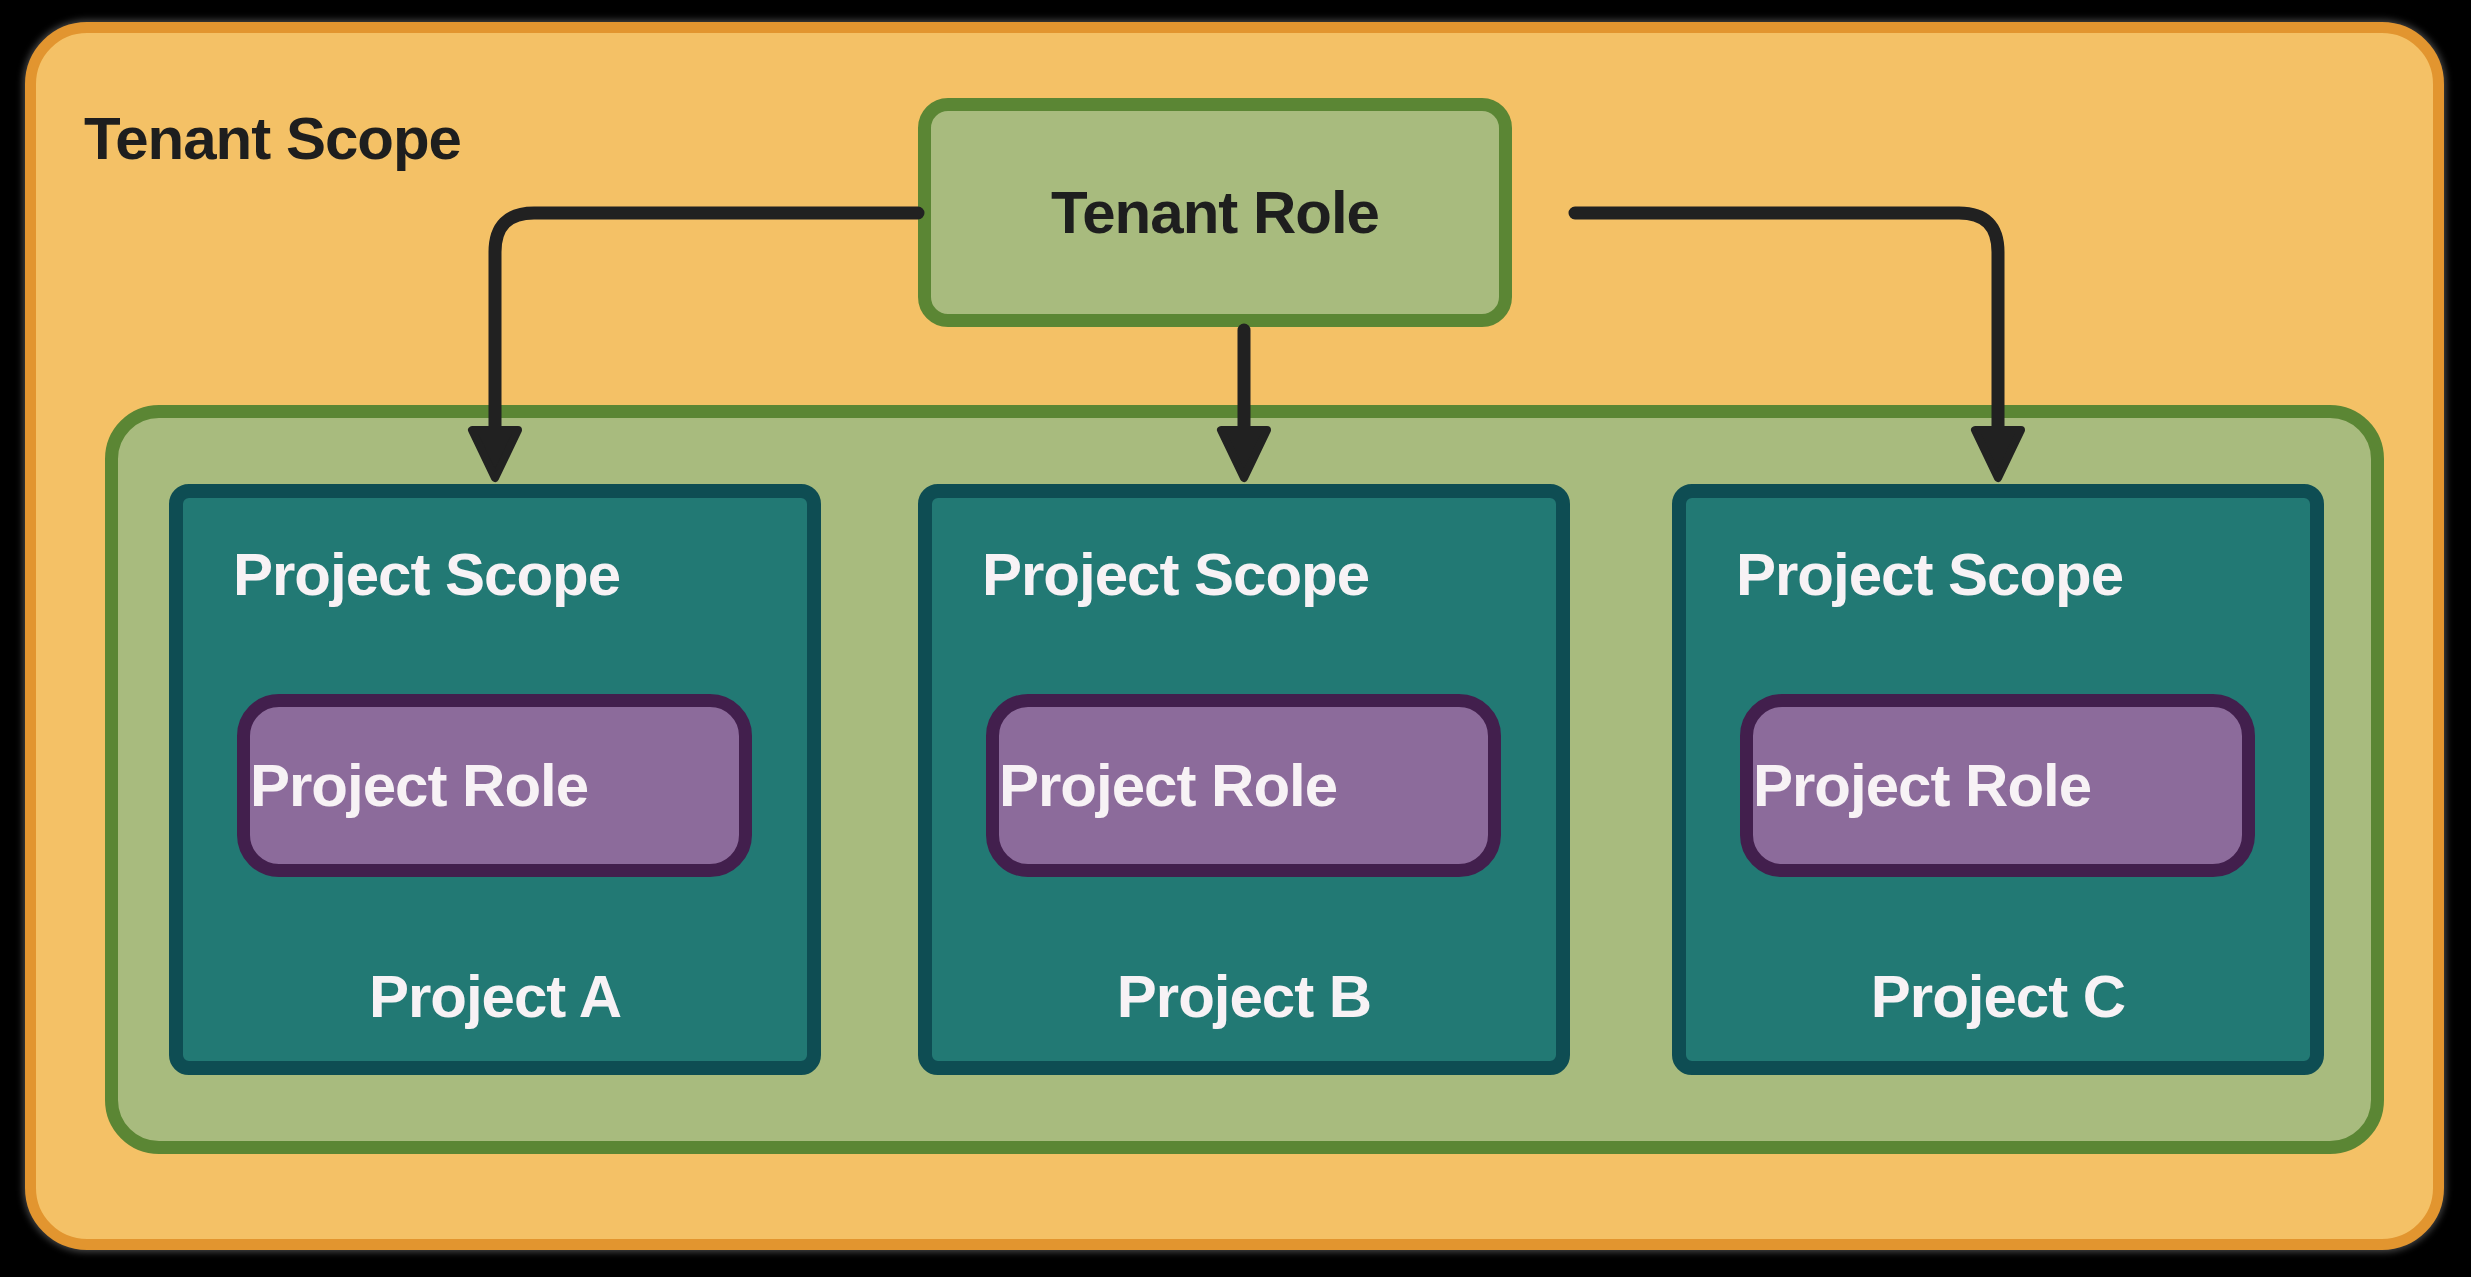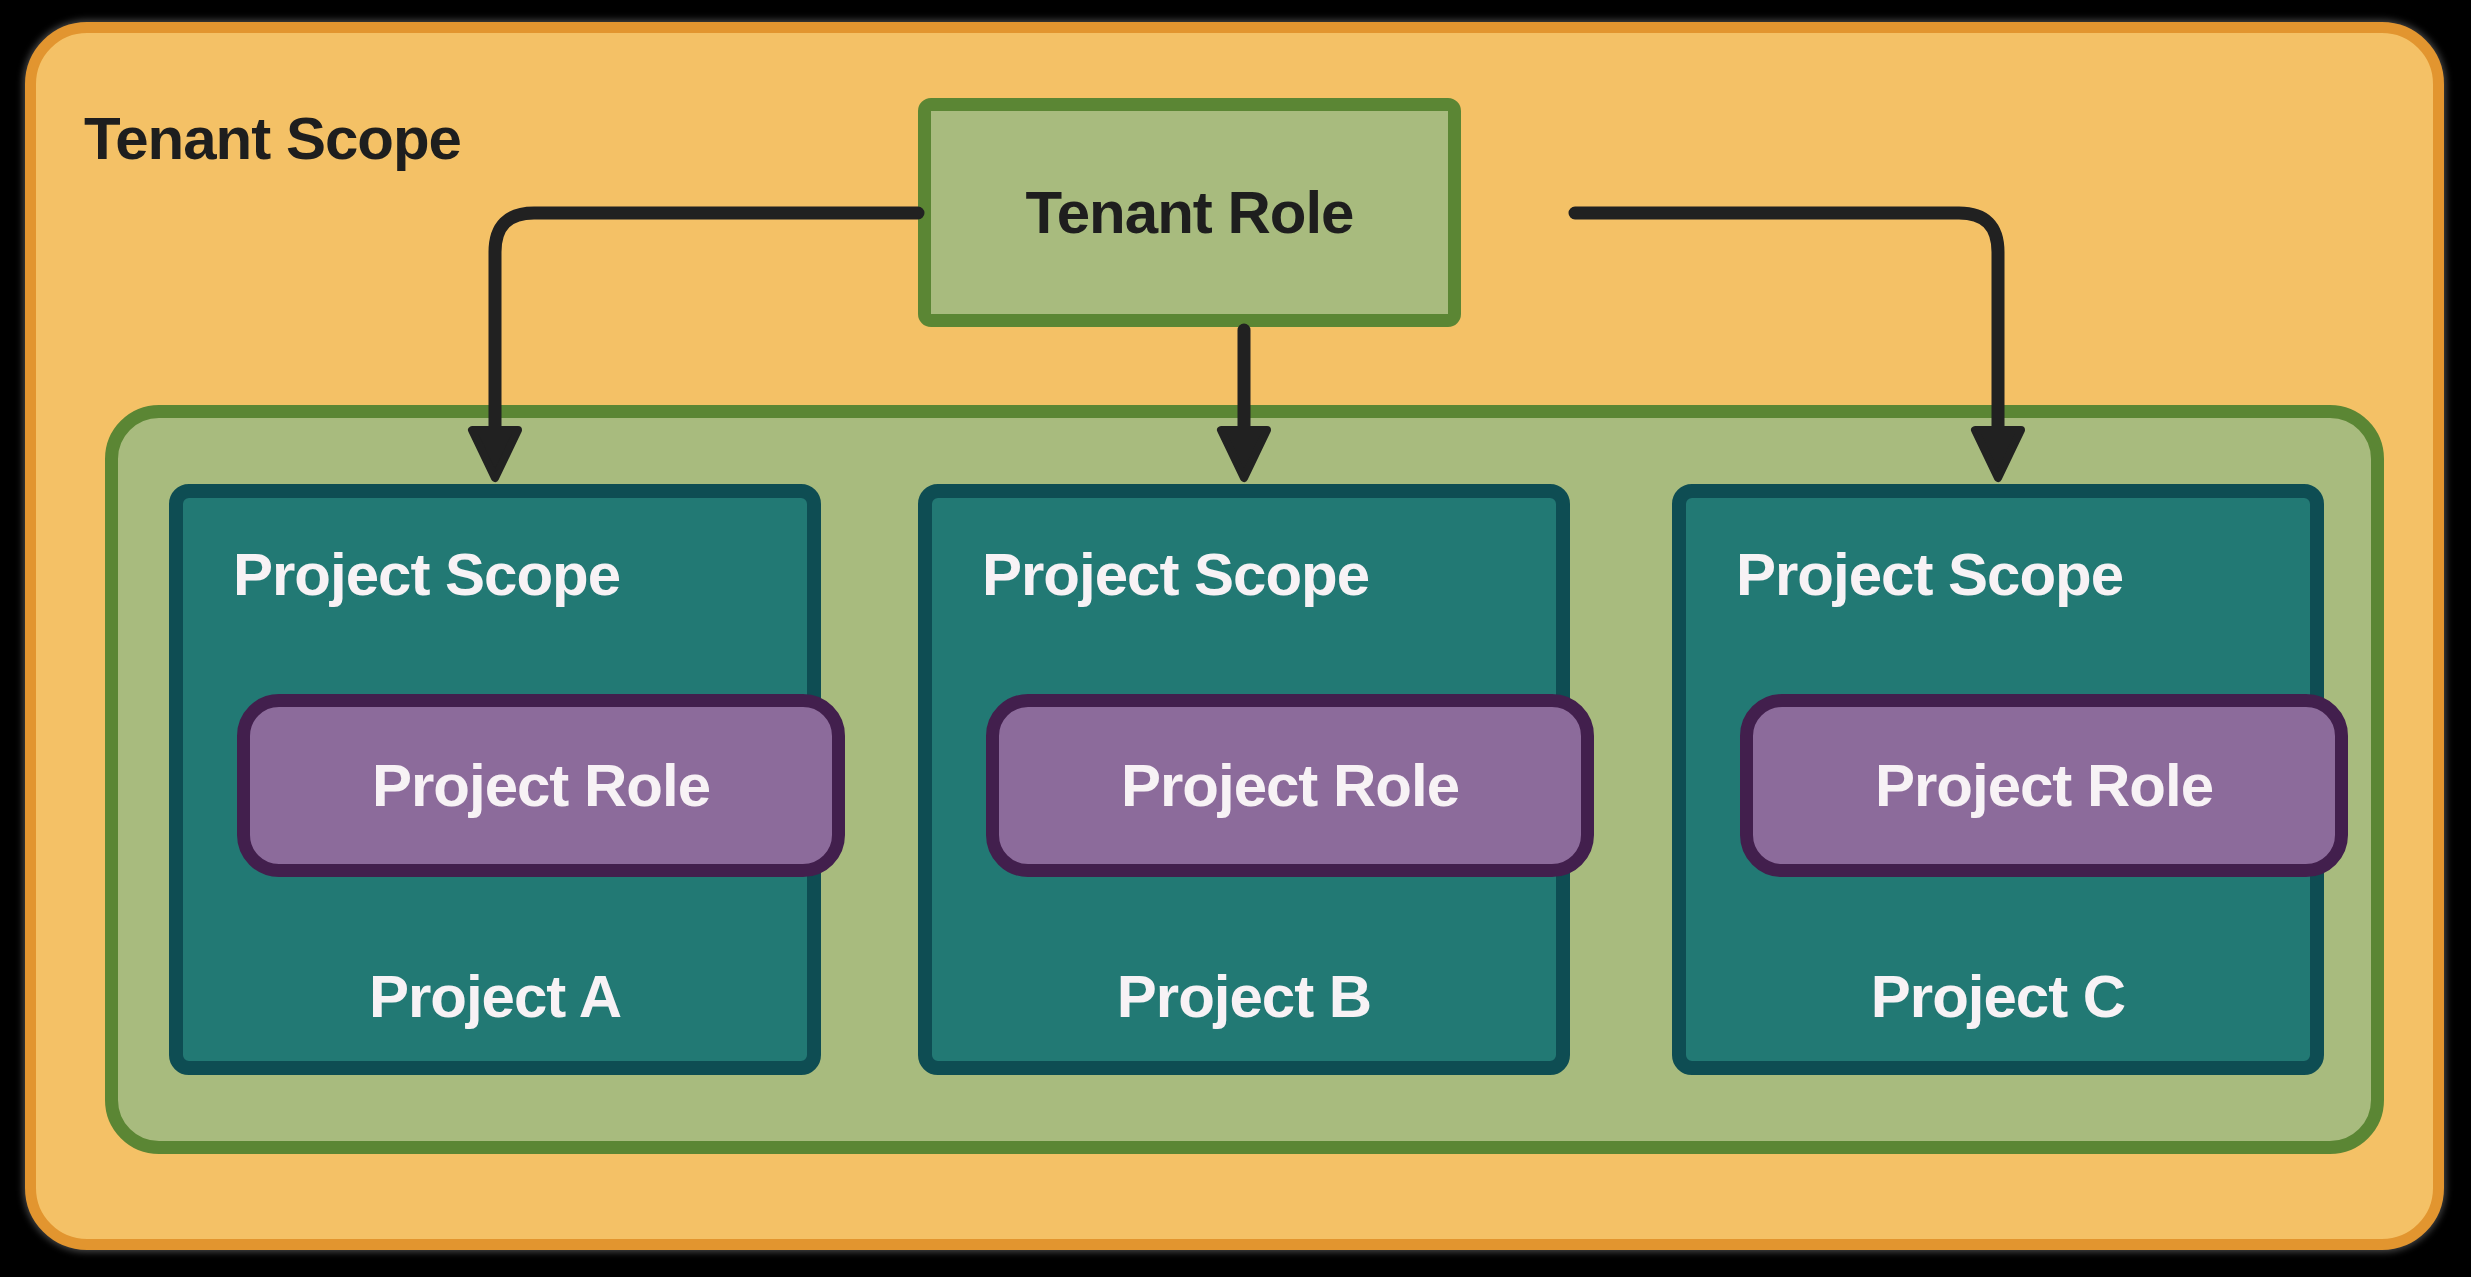--- a/index.html
+++ b/index.html
@@ -43,24 +43,24 @@
     font-size: 60px;
     font-weight: 700;
     letter-spacing: -1px;
     color: var(--dark-text);
     white-space: nowrap;
     margin-top: 28px;
   }
   .tenant-role {
     position: absolute;
     left: 918px; top: 98px;
-    width: 543px; height: 229px;
+    width: 594px; height: 229px;
     background: var(--green-fill);
     border: 13px solid var(--green-border);
-    border-radius: 13px;
+    border-radius: 30px;
     display: flex;
     align-items: center;
     justify-content: center;
   }
   .tenant-role-label {
     font-size: 60px;
     font-weight: 700;
     letter-spacing: -1px;
     color: var(--dark-text);
     white-space: nowrap;
@@ -89,27 +89,27 @@
     left: 50px; top: 42px;
     font-size: 60px;
     font-weight: 700;
     letter-spacing: -1px;
     color: var(--light-text);
     white-space: nowrap;
   }
   .role-box {
     position: absolute;
     left: 54px; top: 196px;
-    width: 608px; height: 183px;
+    width: 515px; height: 183px;
     background: var(--purple-fill);
     border: 13px solid var(--purple-border);
     border-radius: 42px;
     display: flex;
     align-items: center;
-    justify-content: center;
+    justify-content: flex-start;
   }
   .role-label {
     font-size: 60px;
     font-weight: 700;
     letter-spacing: -1px;
     color: var(--light-text);
     white-space: nowrap;
   }
   .project-name {
     position: absolute;

